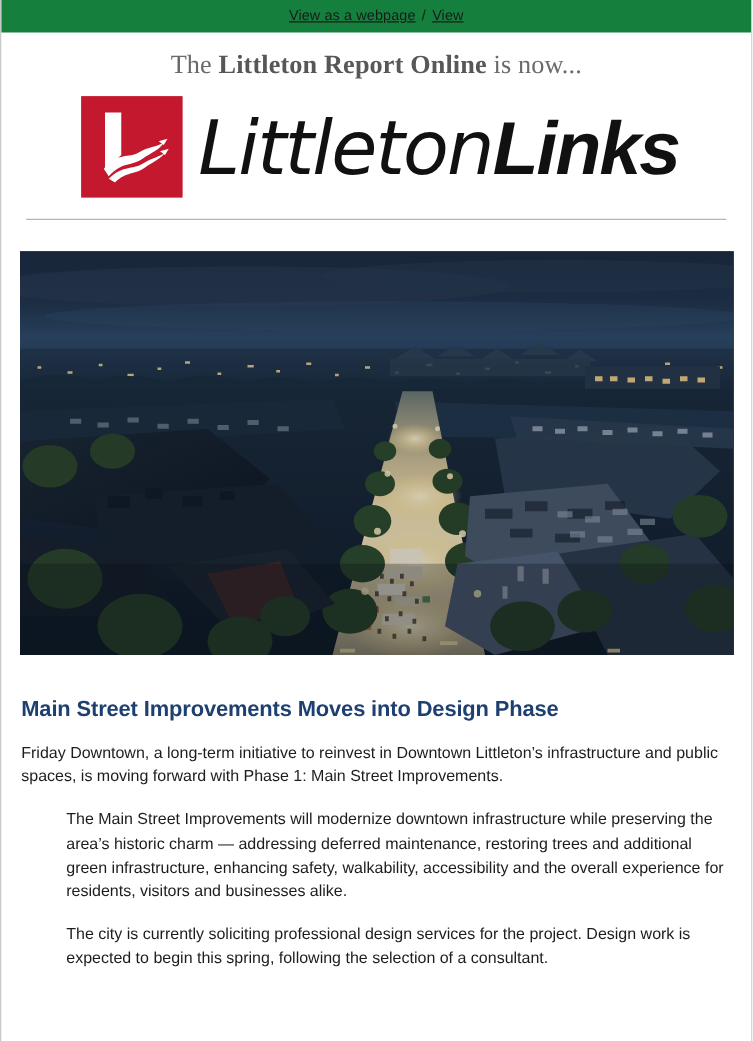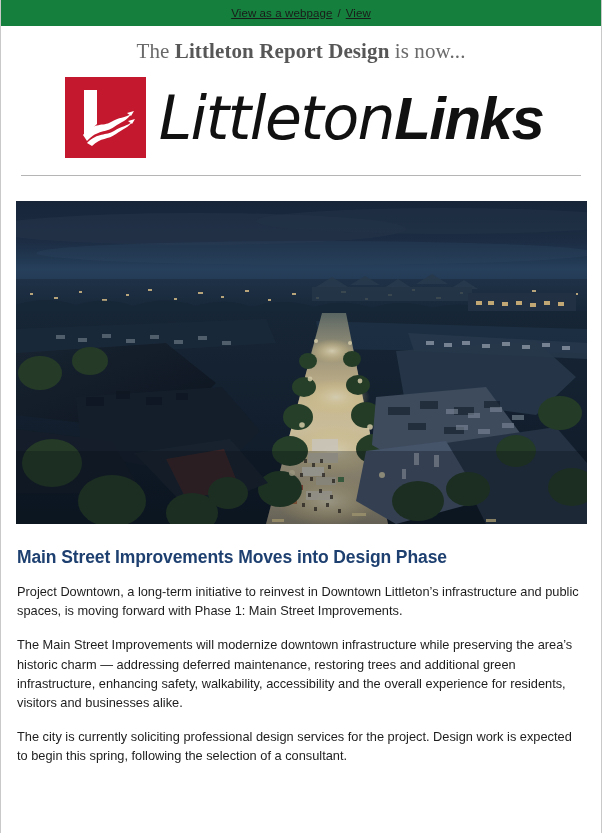--- a/index.html
+++ b/index.html
@@ -123,45 +123,45 @@
   .hero-svg { display: block; width: 571px; height: 323px; }
 
   
   .article {
     padding: 0 16px 0 16px;
   }
   .headline {
     color: #1e4070;
     font-size: 17.5px;
     font-weight: bold;
-    margin-top: 23px;
+    margin-top: 33px;
     letter-spacing: -0.1px;
   }
   .para {
     font-size: 12.8px;
     line-height: 1.5;
     color: #1d1d1d;
     margin-top: 14px;
   }
-  .para.tight { margin-top: 15px; }
+  .para.tight { margin-top: 15px; margin-left: 36px; }
 </style>
 </head>
 <body>
 
 <div id="page">
 
   <div class="top-banner">
     <a href="#">View as a webpage</a>
     <span class="sep">/</span>
     <a href="#">View</a>
   </div>
 
   <div class="masthead">
 
-    <div class="kicker"><span>The </span><b>Littleton Report Design</b><span> is now...</span></div>
+    <div class="kicker"><span>The </span><b>Littleton Report Online</b><span> is now...</span></div>
 
     <div class="logo-row">
 
       <svg class="logo-mark" viewBox="0 0 81 81">
         <rect x="0" y="0" width="81" height="81" fill="#C4182E"></rect>
         <path d="M19 13 h13 v34 l-13 12 Z" fill="#ffffff"></path>
         <path d="M18 58 C30 44, 38 50, 46 45 C54 40, 60 41, 66 37 C63 43, 56 45, 49 50 C41 56, 33 52, 22 64 Z" fill="#ffffff"></path>
         <path d="M22 66 C33 55, 41 59, 49 54 C57 49, 62 49, 67 45 C64 50, 58 52, 51 57 C43 63, 36 60, 27 69 Z" fill="#ffffff"></path>
         <path d="M62 36 l7 -2 -3 5 Z" fill="#ffffff"></path>
         <path d="M63 44 l7 -2 -3 5 Z" fill="#ffffff"></path>
@@ -435,18 +435,18 @@
           <circle cx="366" cy="274" r="3"></circle>
       </g>
 
       <rect x="0" y="0" width="571" height="323" fill="#0a1220" opacity="0.18"></rect>
       <rect x="0" y="250" width="571" height="73" fill="#070d16" opacity="0.28"></rect>
     </svg>
   </div>
 
   <div class="article">
     <div class="headline">Main Street Improvements Moves into Design Phase</div>
-    <p class="para">Project Downtown, a long-term initiative to reinvest in Downtown Littleton’s infrastructure and public spaces, is moving forward with Phase 1: Main Street Improvements.</p>
+    <p class="para">Friday Downtown, a long-term initiative to reinvest in Downtown Littleton’s infrastructure and public spaces, is moving forward with Phase 1: Main Street Improvements.</p>
     <p class="para tight">The Main Street Improvements will modernize downtown infrastructure while preserving the area’s historic charm — addressing deferred maintenance, restoring trees and additional green infrastructure, enhancing safety, walkability, accessibility and the overall experience for residents, visitors and businesses alike.</p>
     <p class="para tight">The city is currently soliciting professional design services for the project. Design work is expected to begin this spring, following the selection of a consultant.</p>
   </div>
 
 </div>
 
 </body></html>

